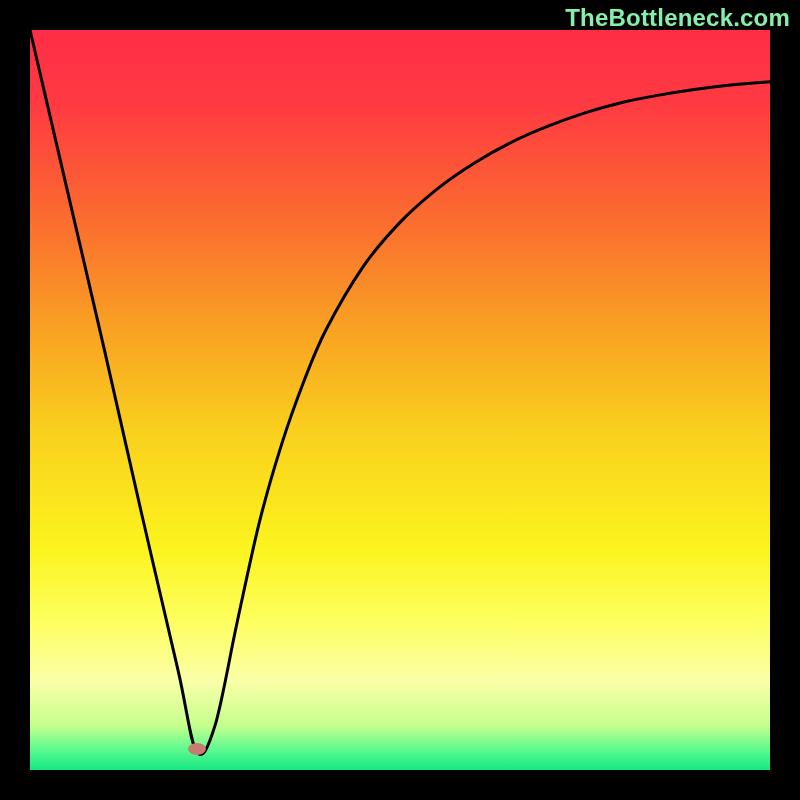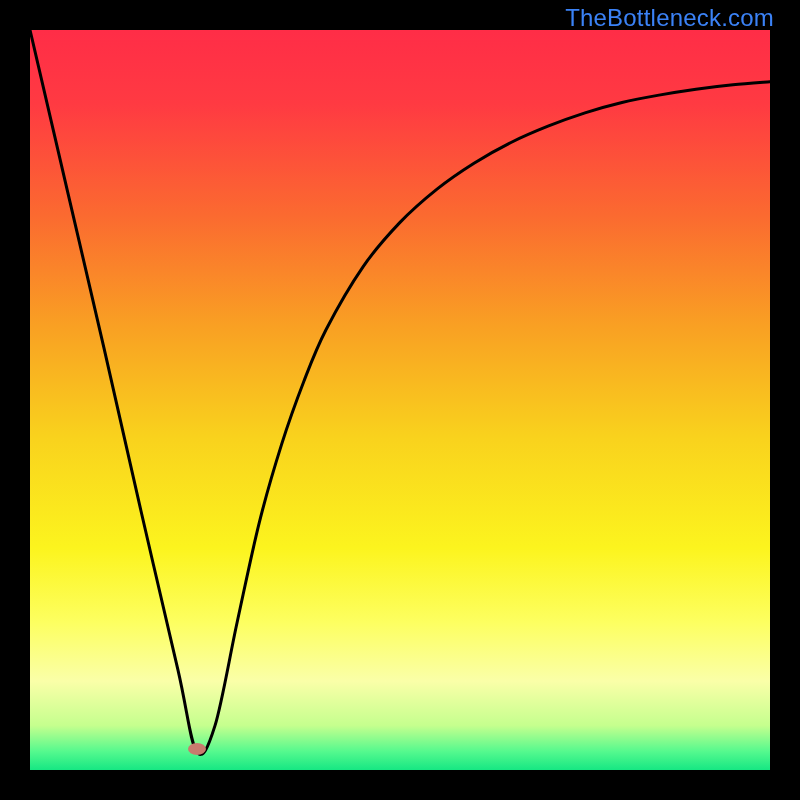--- a/index.html
+++ b/index.html
@@ -12,24 +12,24 @@
   }
   .frame {
     position: relative;
     width: 800px;
     height: 800px;
     background: #000;
   }
   .watermark {
     position: absolute;
     top: 4px;
-    right: 26px;
-    color: #3b82f6;
+    right: 10px;
+    color: #86efac;
     font-size: 24px;
-    font-weight: 400;
+    font-weight: 700;
     letter-spacing: 0.2px;
     z-index: 5;
   }
   .plot-area {
     position: absolute;
     left: 30px;
     top: 30px;
     width: 740px;
     height: 740px;
     overflow: hidden;

